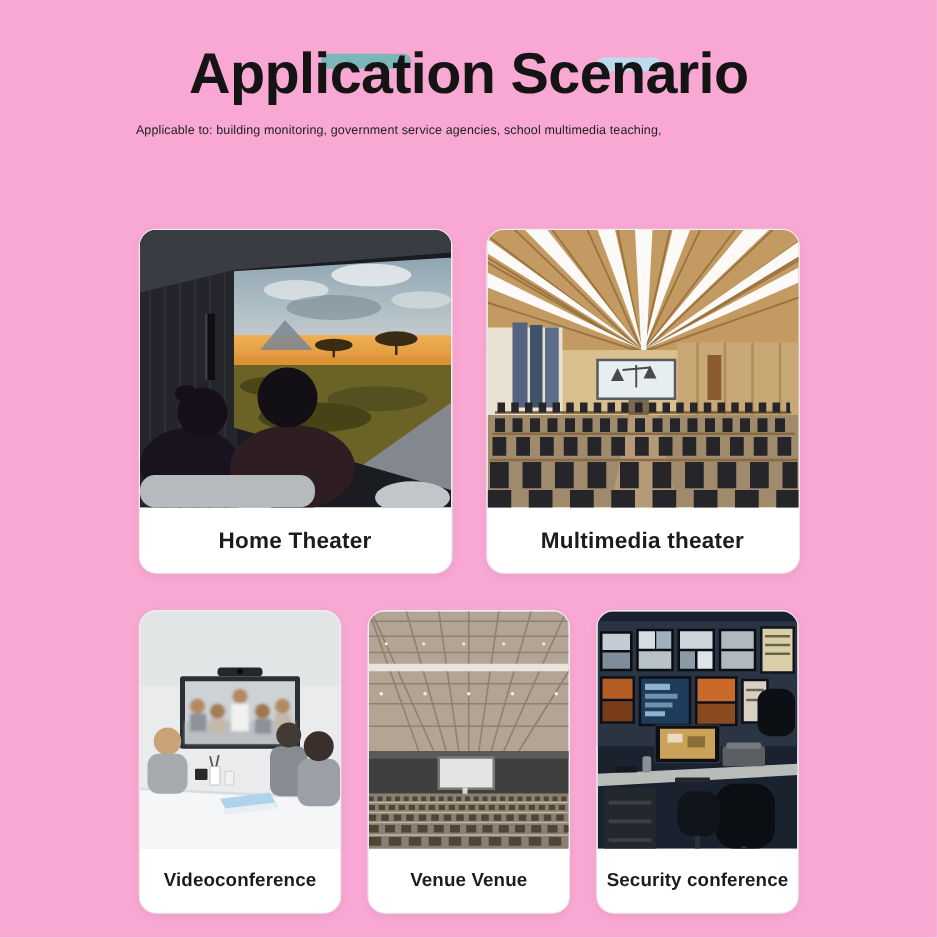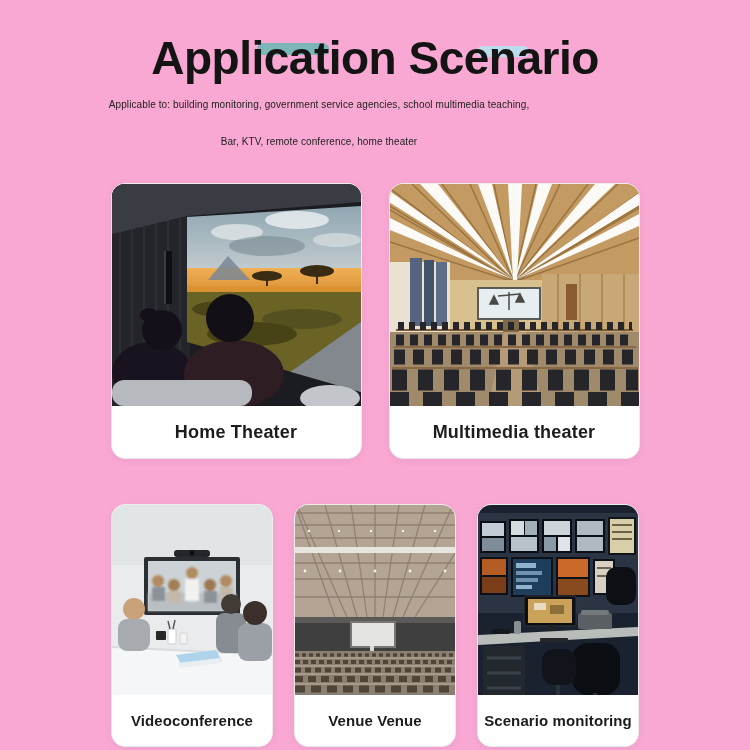--- a/index.html
+++ b/index.html
@@ -14,21 +14,21 @@
   .accent.blue{left:477px;top:16px;width:52px;height:11px;}
   .title{position:relative;z-index:1;font-size:46px;line-height:56px;font-weight:800;
          color:#141414;letter-spacing:-0.5px;}
   .subtitle{position:absolute;left:0;width:638px;font-size:10px;color:#222;letter-spacing:0.1px;}
   .subtitle.l1{top:99px;}
   .subtitle.l2{top:136px;}
 
   
   .row{position:absolute;left:0;width:750px;display:flex;justify-content:center;align-items:center;}
   .row1{top:183px;gap:27px;}
-  .row2{top:504px;gap:21px;}
+  .row2{top:488px;gap:21px;}
   .card{background:#fff;border:1px solid #ececec;border-radius:14px;overflow:hidden;
         box-shadow:0 2px 8px rgba(0,0,0,0.06);display:flex;flex-direction:column;}
   .row1 .card{width:249px;height:274px;}
   .row2 .card{width:160px;height:241px;}
   .card .photo{flex:0 0 auto;display:block;width:100%;}
   .row1 .photo{height:222px;}
   .row2 .photo{height:190px;}
   .card .label{flex:1;display:flex;align-items:center;justify-content:center;
                color:#1c1c1c;white-space:nowrap;}
   .row1 .label{font-size:18px;font-weight:600;letter-spacing:0.2px;}
@@ -40,21 +40,20 @@
 
 <div class="page">
 
   <div class="header">
     <div class="title-wrap">
       <span class="accent teal" style="background-color: rgb(125, 182, 185);"></span>
       <span class="accent blue" style="background-color: rgb(188, 220, 236);"></span>
       <div class="title">Application Scenario</div>
     </div>
     <div class="subtitle l1">Applicable to: building monitoring, government service agencies, school multimedia teaching,</div>
-    <div class="subtitle l2">Bar, KTV, remote conference, home theater</div>
   </div>
 
   <div class="row row1">
 
     <div class="card">
       <svg class="photo" viewBox="0 0 249 222" preserveAspectRatio="none">
         <defs>
           <clipPath id="htScreen">
               <polygon points="75,33 249,22 249,208 75,158"></polygon>
             </clipPath>
@@ -357,16 +356,16 @@
         <line x1="9" y1="153" x2="43" y2="153" stroke="#3a4048" stroke-width="3"></line>
         <line x1="9" y1="168" x2="43" y2="168" stroke="#3a4048" stroke-width="3"></line>
         <line x1="9" y1="183" x2="43" y2="183" stroke="#3a4048" stroke-width="3"></line>
 
         <rect x="128" y="62" width="30" height="38" rx="10" fill="#0c0f14"></rect>
         <rect x="94" y="138" width="48" height="52" rx="16" fill="#0b0e13"></rect>
         <rect x="64" y="144" width="34" height="36" rx="12" fill="#11151b"></rect>
         <line x1="80" y1="180" x2="80" y2="190" stroke="#2c3138" stroke-width="4"></line>
         <line x1="117" y1="188" x2="117" y2="190" stroke="#2c3138" stroke-width="4"></line>
       </svg>
-      <div class="label">Scenario monitoring</div>
+      <div class="label">Security conference</div>
     </div>
   </div>
 </div>
 
 </body></html>

